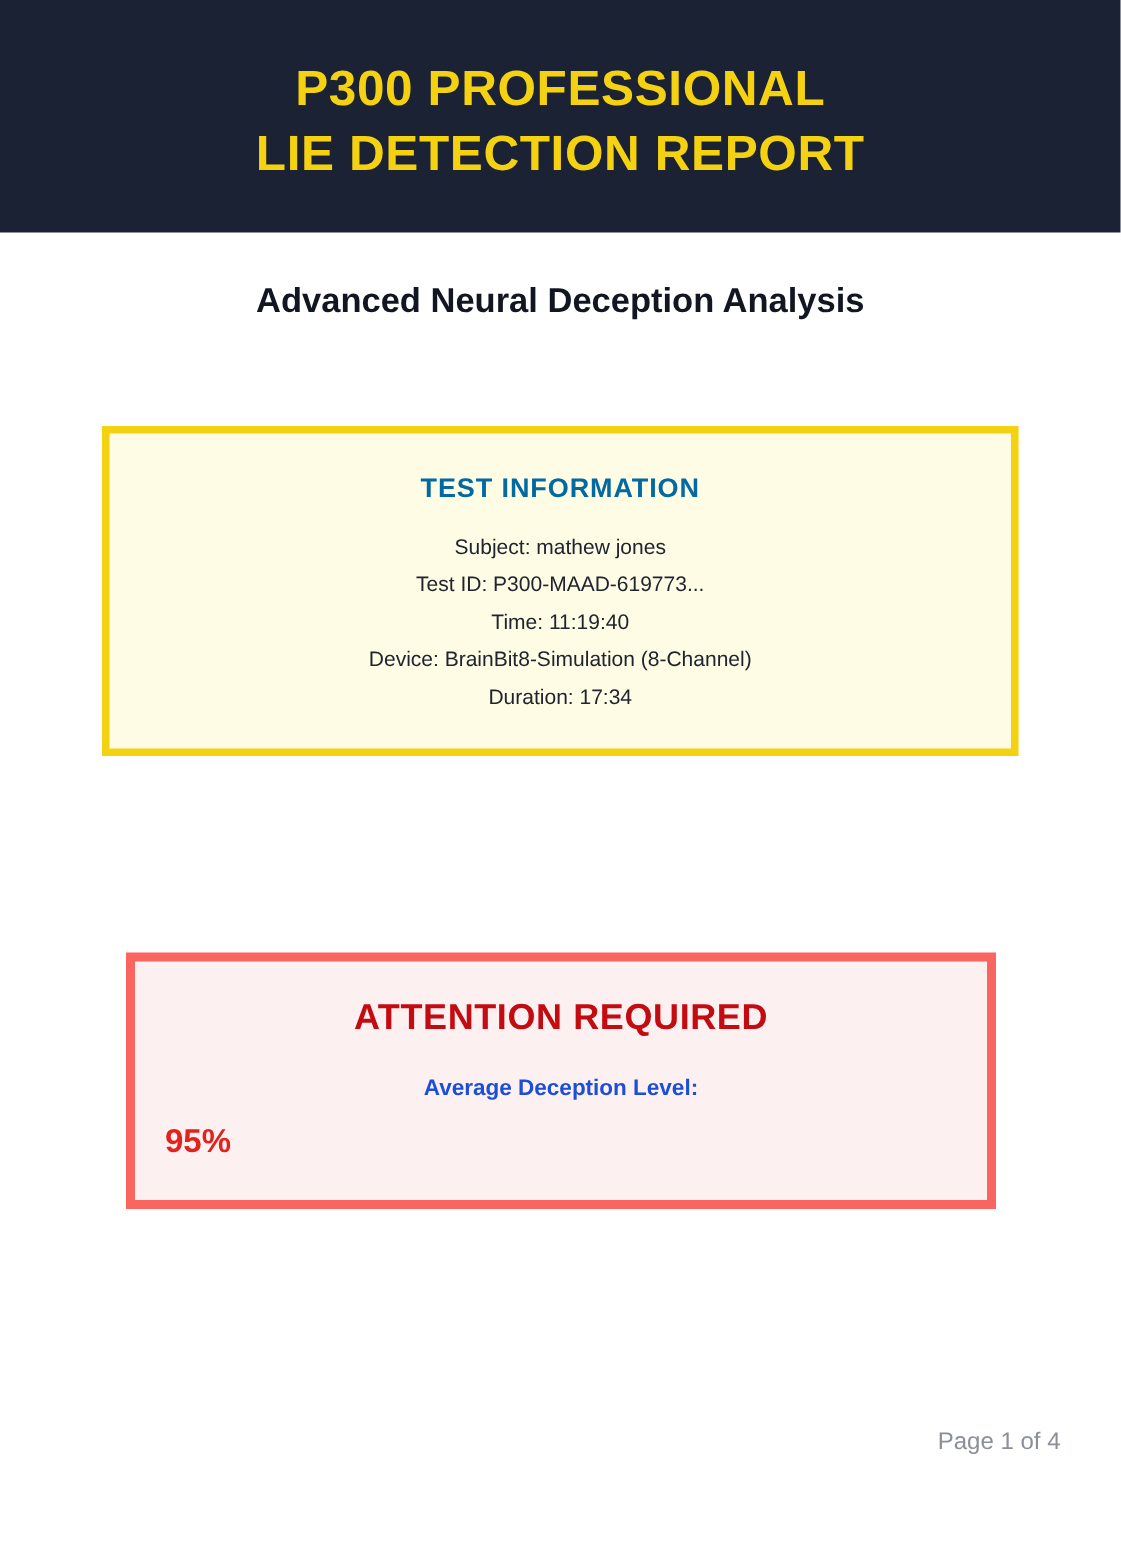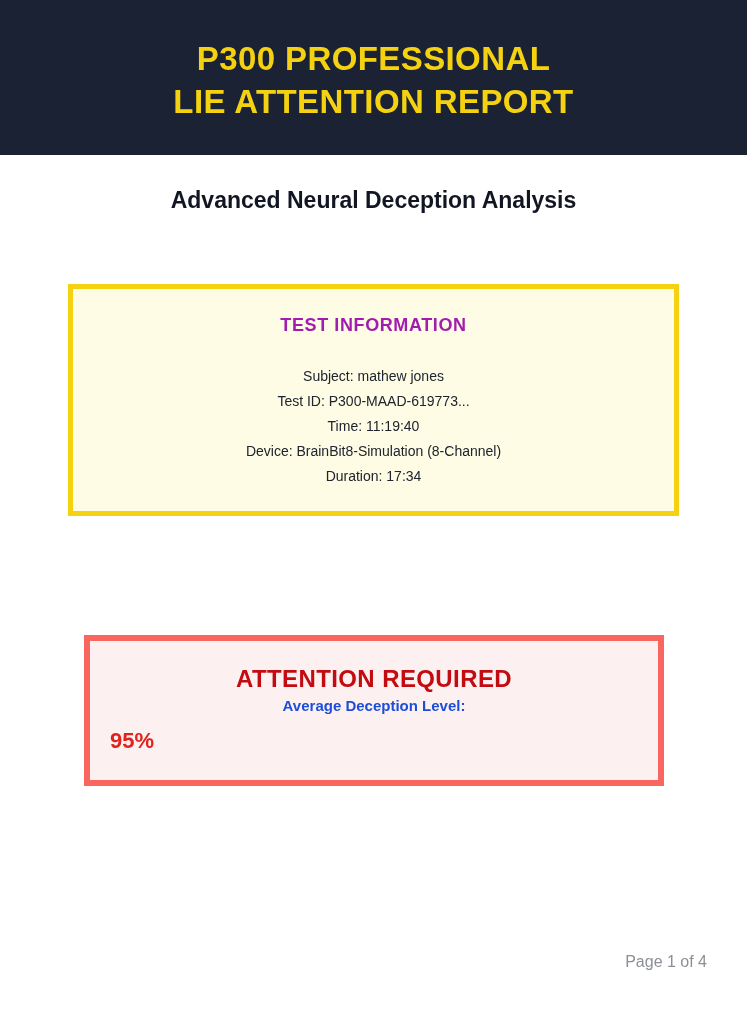--- a/index.html
+++ b/index.html
@@ -61,22 +61,22 @@
     box-sizing: border-box;
     border: 5px solid #f5d211;
     background: #fefce4;
     padding: 26px 20px 22px 20px;
   }
   .info-box-title {
     text-align: center;
     font-size: 18px;
     font-weight: bold;
     letter-spacing: 0.6px;
-    color: #a21caf;
-    margin-bottom: 28px;
+    color: #0369a1;
+    margin-bottom: 16px;
   }
   .info-line {
     text-align: center;
     font-size: 14px;
     color: #20242e;
     line-height: 1.78;
   }
 
   
   .alert-box {
@@ -88,21 +88,21 @@
     border: 6px solid #f9665f;
     background: #fdf0f0;
     padding: 24px 20px 26px 20px;
   }
   .alert-title {
     text-align: center;
     color: #c30b12;
     font-size: 24px;
     font-weight: bold;
     letter-spacing: 0.4px;
-    margin-bottom: 4px;
+    margin-bottom: 24px;
   }
   .alert-label {
     text-align: center;
     font-size: 15px;
     font-weight: bold;
     color: #1d4ed8;
     margin-bottom: 14px;
   }
   .alert-value {
     font-size: 22px;
@@ -131,21 +131,21 @@
     text-align: center;
   }
 </style>
 </head>
 <body>
 
 <div class="page">
 
   <div class="header-band">
     <div class="header-title-line">P300 PROFESSIONAL</div>
-    <div class="header-title-line">LIE ATTENTION REPORT</div>
+    <div class="header-title-line">LIE DETECTION REPORT</div>
   </div>
 
   <div class="subtitle">Advanced Neural Deception Analysis</div>
 
   <div class="info-box">
     <div class="info-box-title">TEST INFORMATION</div>
     <div class="info-line">Subject: mathew jones</div>
     <div class="info-line">Test ID: P300-MAAD-619773...</div>
     <div class="info-line">Time: 11:19:40</div>
     <div class="info-line">Device: BrainBit8-Simulation (8-Channel)</div>

